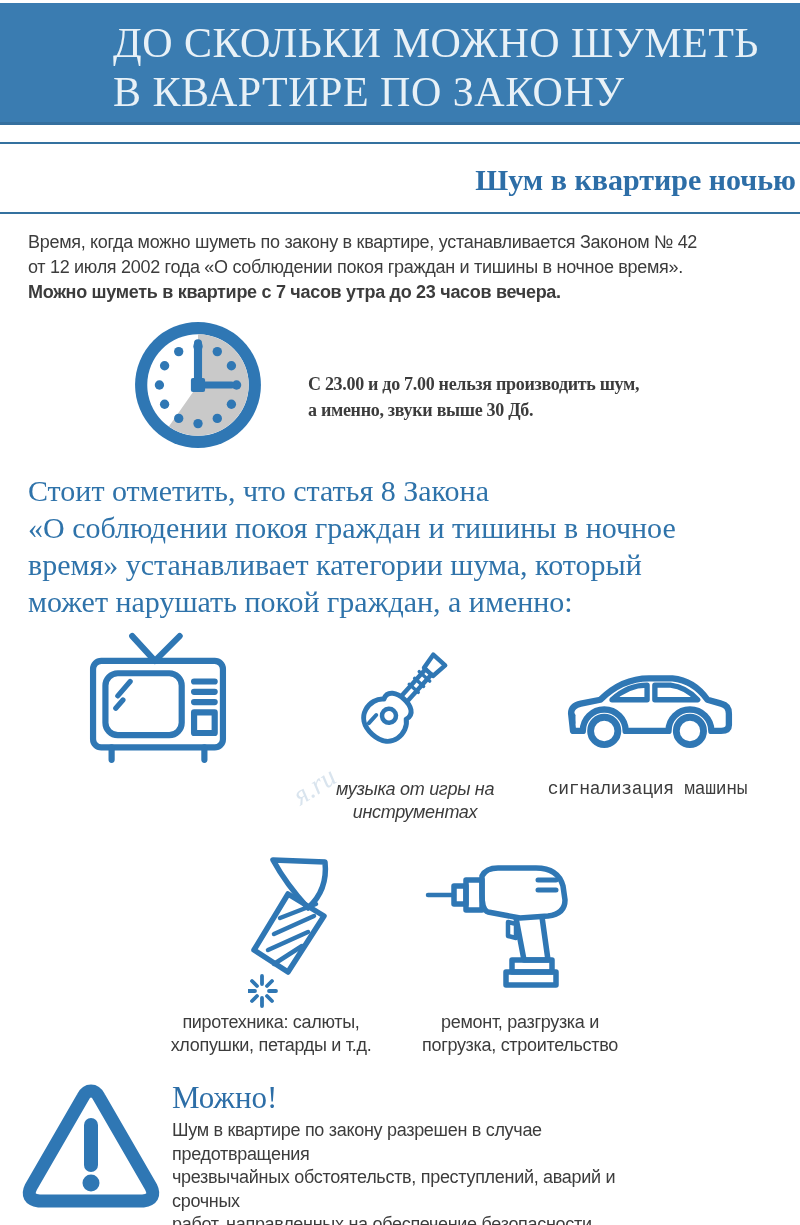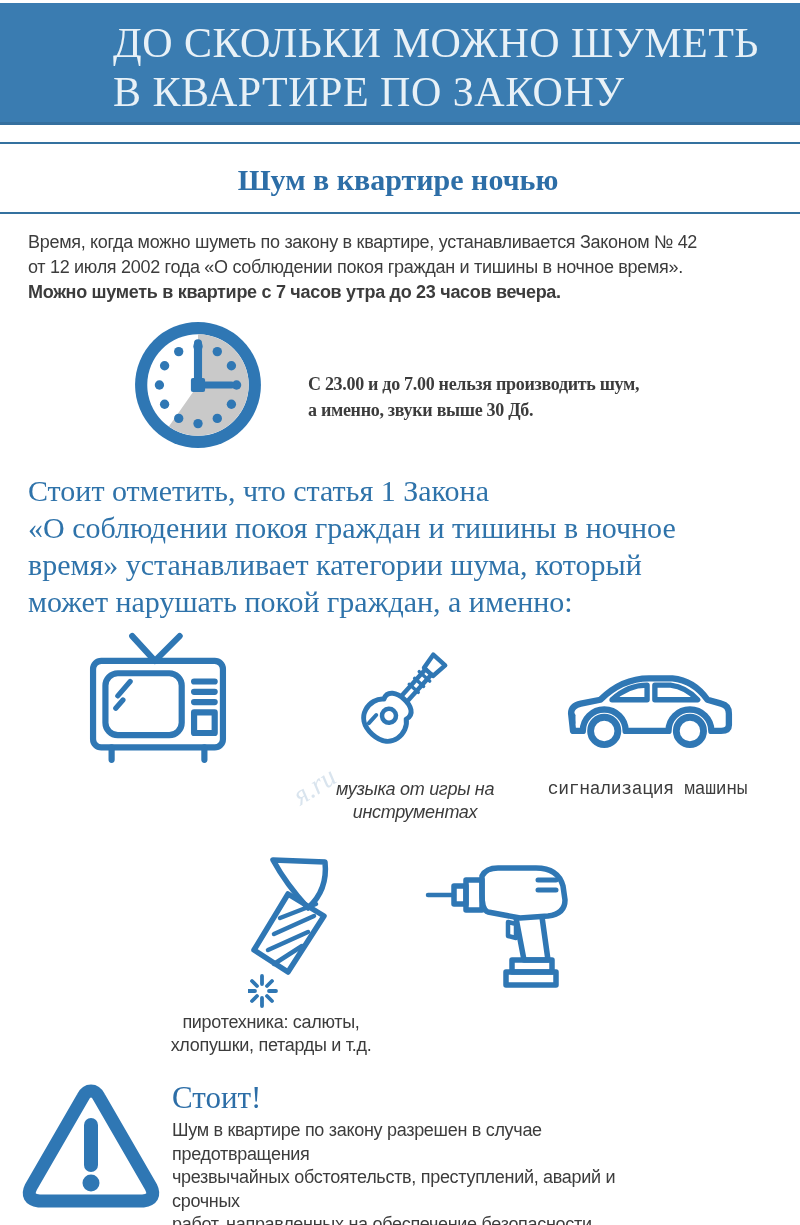--- a/index.html
+++ b/index.html
@@ -28,21 +28,21 @@
     margin:0;padding:16px 0 0 113px;
     font-family:"Liberation Serif",serif;font-weight:400;
     font-size:42px;line-height:49px;letter-spacing:.5px;
     color:var(--title-text);
   }
   .rule{position:absolute;left:0;width:800px;height:2px;background:#34719f;}
   .rule-1{top:142px;}
   .rule-2{top:212px;}
   .section-title{
     position:absolute;left:0;top:155px;width:796px;height:50px;
-    text-align:center;line-height:50px;
+    text-align:right;line-height:50px;
     font-family:"Liberation Serif",serif;font-weight:700;font-size:30px;
     color:var(--blue-text);
   }
   .intro{
     position:absolute;left:28px;top:230px;width:750px;margin:0;
     font-size:18px;line-height:25px;letter-spacing:-0.3px;color:var(--text);
   }
   .intro b{font-weight:700;margin-top:24px;}
   .clock-note{
     position:absolute;left:308px;top:371px;width:440px;
@@ -125,21 +125,21 @@
     <g stroke="currentColor" stroke-linecap="round">
       <line x1="66" y1="66" x2="66" y2="25" stroke-width="8"></line>
       <line x1="66" y1="66" x2="99" y2="66" stroke-width="7"></line>
     </g>
     <rect x="59" y="59" width="14" height="14" rx="2" fill="currentColor"></rect>
   </svg>
 
   <div class="clock-note pre">С 23.00 и до 7.00 нельзя производить шум,
 а именно, звуки выше 30 Дб.</div>
 
-  <p class="law-heading pre">Стоит отметить, что статья 1 Закона
+  <p class="law-heading pre">Стоит отметить, что статья 8 Закона
 «О соблюдении покоя граждан и тишины в ночное
 время» устанавливает категории шума, который
 может нарушать покой граждан, а именно:</p>
 
   <svg class="icon-svg svg-tv" width="156" height="134" viewBox="0 0 150 130" fill="none" stroke="currentColor" stroke-width="6" stroke-linecap="round" stroke-linejoin="round" aria-hidden="true">
     <path d="M50,4 L72,28 M96,4 L72,28"></path>
     <rect x="12" y="28" width="126" height="84" rx="8"></rect>
     <rect x="24" y="40" width="74" height="60" rx="12"></rect>
     <path d="M110,48 H130 M110,58 H130 M110,68 H130"></path>
     <rect x="110" y="78" width="20" height="20"></rect>
@@ -192,26 +192,28 @@
     <path d="M58,12 Q62,4 74,4 L112,4 Q134,4 139,22 L141,36 Q141,50 124,52 L96,54 L64,48 Q58,46 58,30 Z"></path>
     <path d="M114,16 H132 M114,26 H132" stroke-width="5"></path>
     <path d="M92,54 L100,96 L124,96 L118,53"></path>
     <path d="M84,58 L92,60 L92,74 L84,72 Z" stroke-width="4.5"></path>
     <rect x="88" y="96" width="40" height="12"></rect>
     <rect x="82" y="108" width="50" height="13"></rect>
   </svg>
 
   <div class="cat-label lbl-4 pre">пиротехника: салюты,
 хлопушки, петарды и т.д.</div>
+  <div class="cat-label lbl-5 pre">ремонт, разгрузка и
+погрузка, строительство</div>
 
   <svg class="icon-svg svg-warning" width="150" height="140" viewBox="0 0 150 140" fill="none" stroke="currentColor" stroke-linecap="round" stroke-linejoin="round" aria-hidden="true">
     <path d="M75,12 Q80,12 83,18 L135,108 Q141,120 127,122 L23,122 Q9,120 15,108 L67,18 Q70,12 75,12 Z" stroke-width="13"></path>
     <line x1="75" y1="46" x2="75" y2="86" stroke-width="14"></line>
     <circle cx="75" cy="104" r="8.5" fill="currentColor" stroke="none"></circle>
   </svg>
 
-  <h2 class="important-title">Стоит!</h2>
+  <h2 class="important-title">Можно!</h2>
   <p class="important-text pre">Шум в квартире по закону разрешен в случае предотвращения
 чрезвычайных обстоятельств, преступлений, аварий и срочных
 работ, направленных на обеспечение безопасности жизни и
 имущества жителей дома.</p>
 
 </div>
 
 </body></html>

